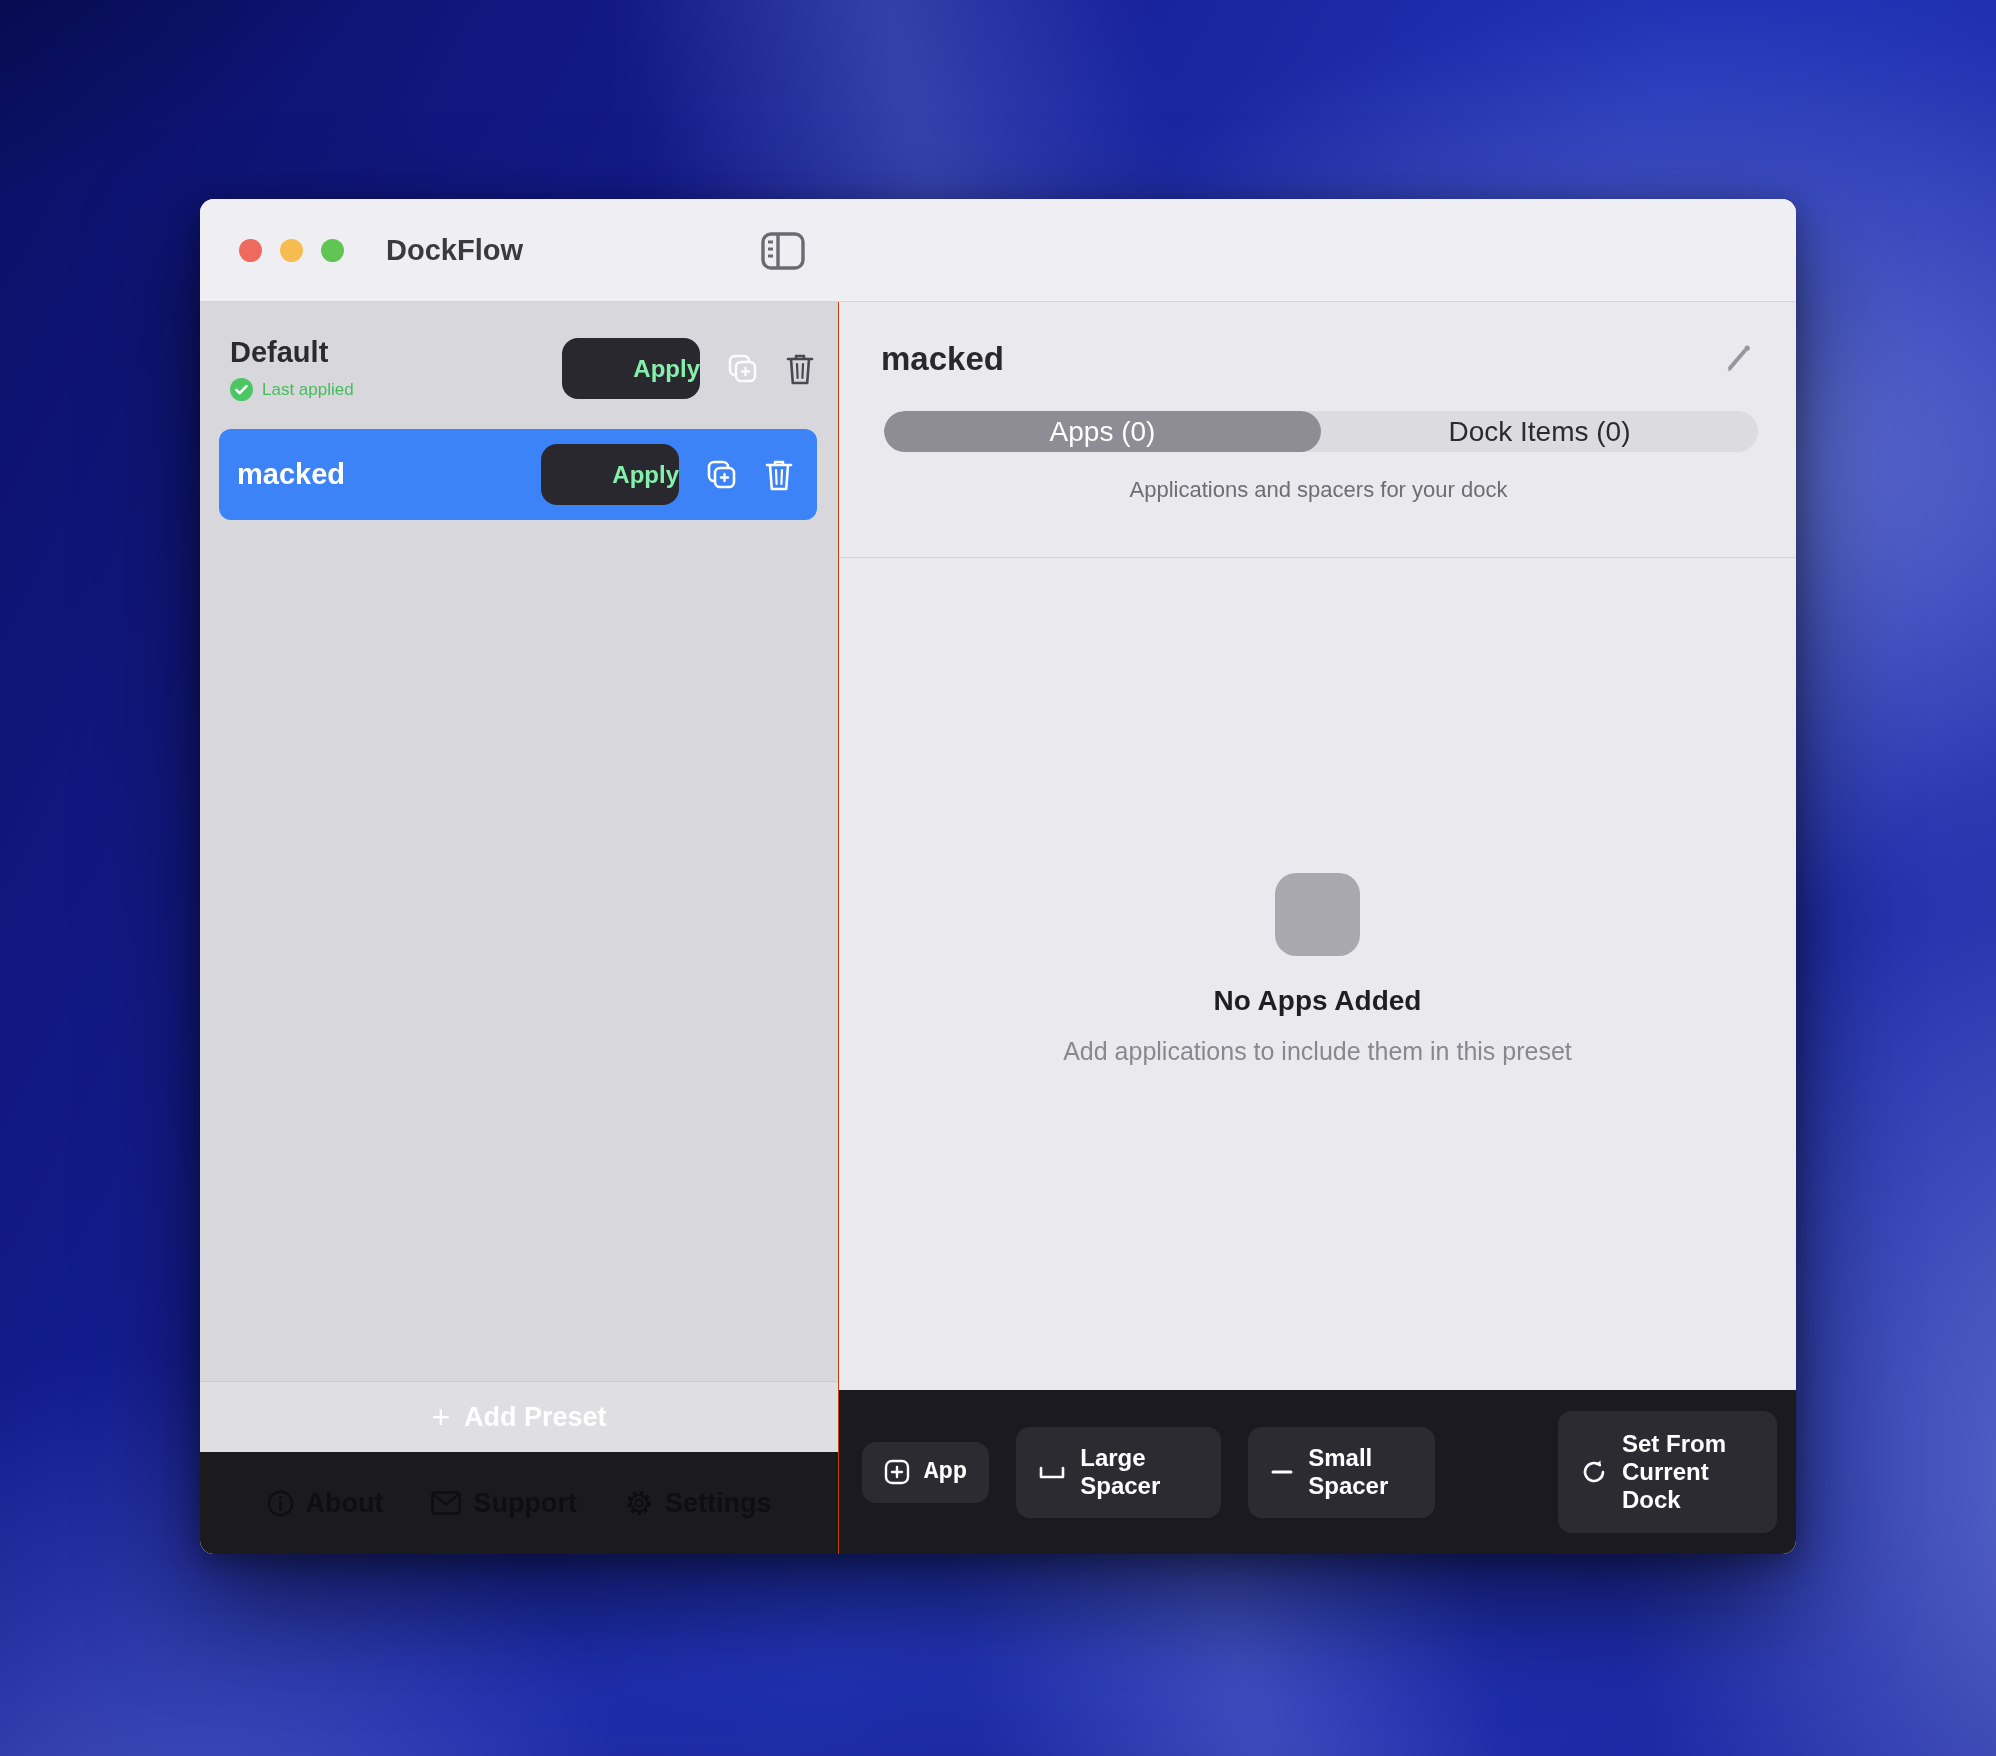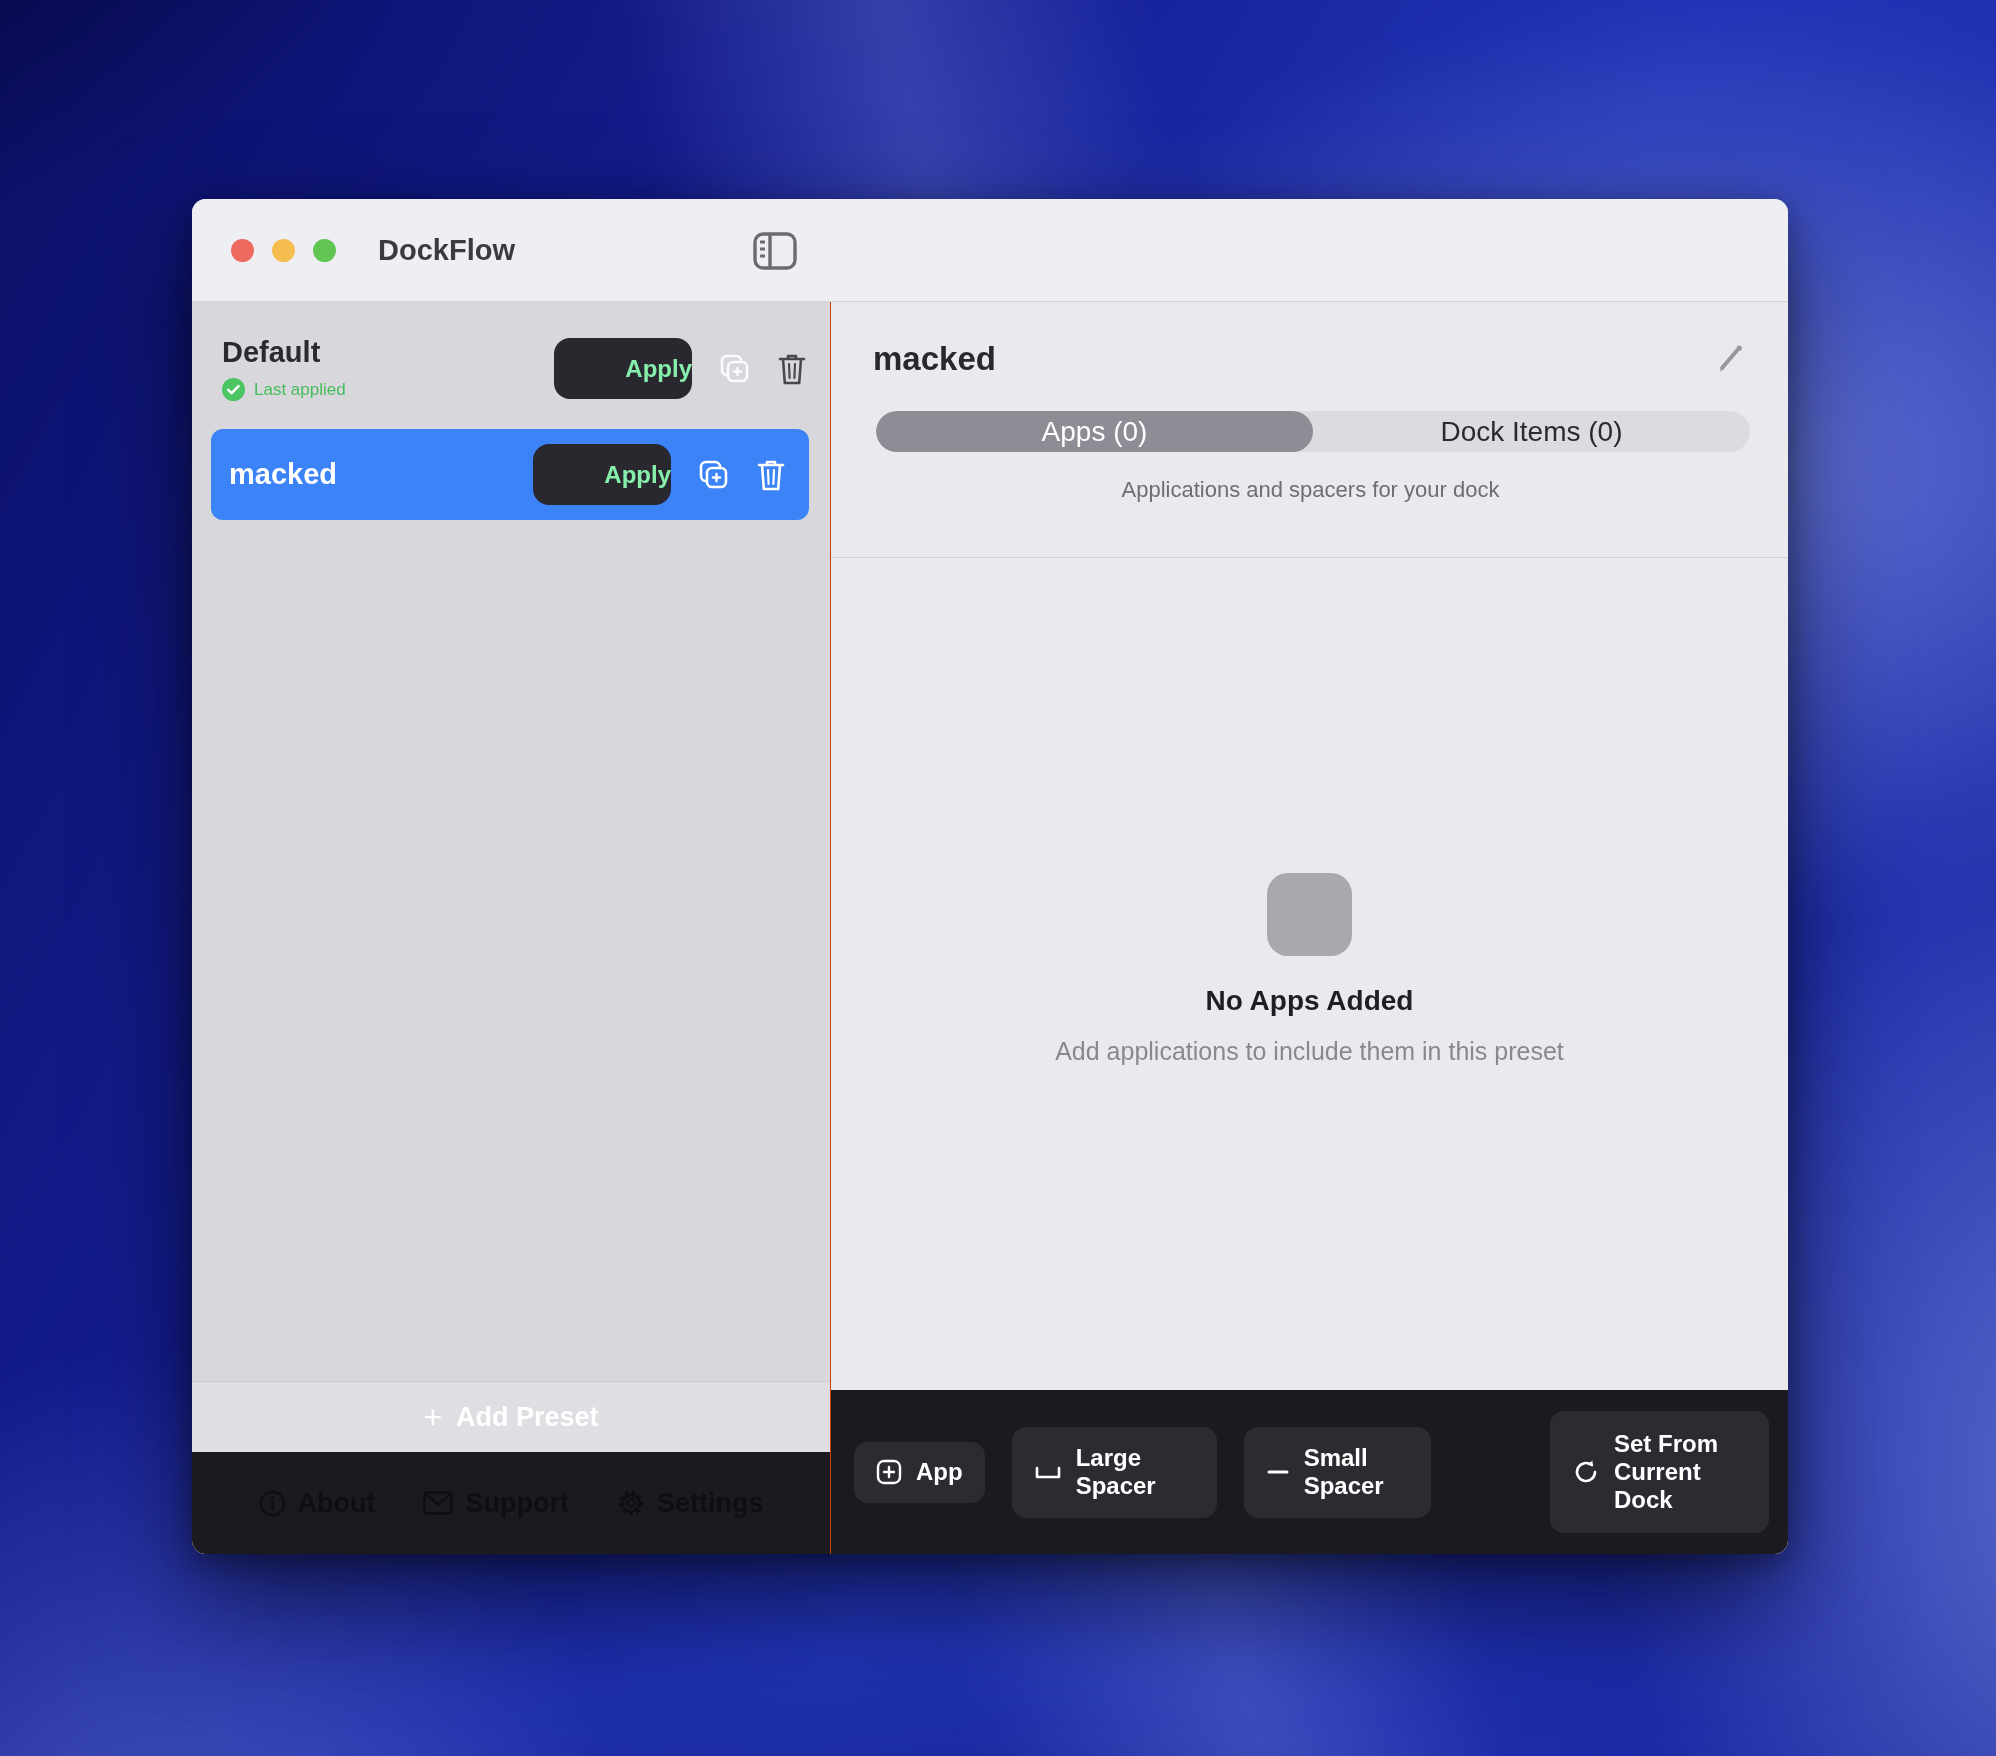--- a/index.html
+++ b/index.html
@@ -18,21 +18,21 @@
       radial-gradient(820px 1050px at 10% 110%, rgba(112,132,224,.58), transparent 62%),
       linear-gradient(78deg, transparent 42%, rgba(140,156,236,.28) 53%, transparent 63%),
       radial-gradient(950px 640px at -6% -8%, rgba(3,6,52,.92), transparent 68%),
       radial-gradient(1250px 820px at 46% 118%, rgba(9,14,88,.85), transparent 62%),
       linear-gradient(118deg, #0a0e60 0%, #141d92 32%, #2133b6 58%, #1d2ba8 82%, #16219a 100%);
     filter: blur(16px);
   }
 
   
   .window {
-    position: absolute; left: 192px; top: 199px; width: 1596px; height: 1355px;
+    position: absolute; left: 200px; top: 199px; width: 1596px; height: 1355px;
     border-radius: 14px; overflow: hidden;
     background: #eae9ee;
     box-shadow: 0 45px 110px rgba(0,0,0,.55), 0 8px 30px rgba(0,0,0,.35);
     display: flex; flex-direction: column;
   }
 
   .titlebar {
     height: 103px; flex: 0 0 103px; background: #efeef3;
     border-bottom: 1px solid #d4d3d8;
     display: flex; align-items: center; position: relative;
@@ -117,21 +117,21 @@
   .detail-toolbar {
     flex: 0 0 164px; background: #1a1a20;
     display: flex; align-items: center; padding: 0 19px 0 23px; gap: 27px;
   }
   .tool-btn {
     background: #2c2b32; border: none; border-radius: 14px; color: #ffffff;
     font-family: inherit; font-size: 24px; font-weight: 600; line-height: 1.18;
     display: flex; align-items: center; gap: 14px; cursor: pointer;
     padding: 0 22px; text-align: left;
   }
-  .tool-btn.h1 { height: 61px; }
+  .tool-btn.h1 { height: 61px; font-family: Liberation Mono, monospace; }
   .tool-btn.h2 { height: 91px; }
   .tool-btn.h3 { height: 122px; margin-left: auto; }
   .tool-btn svg { flex: 0 0 auto; }
 </style>
 </head>
 <body>
 
 <div class="wallpaper"></div>
 
 <div class="window">

